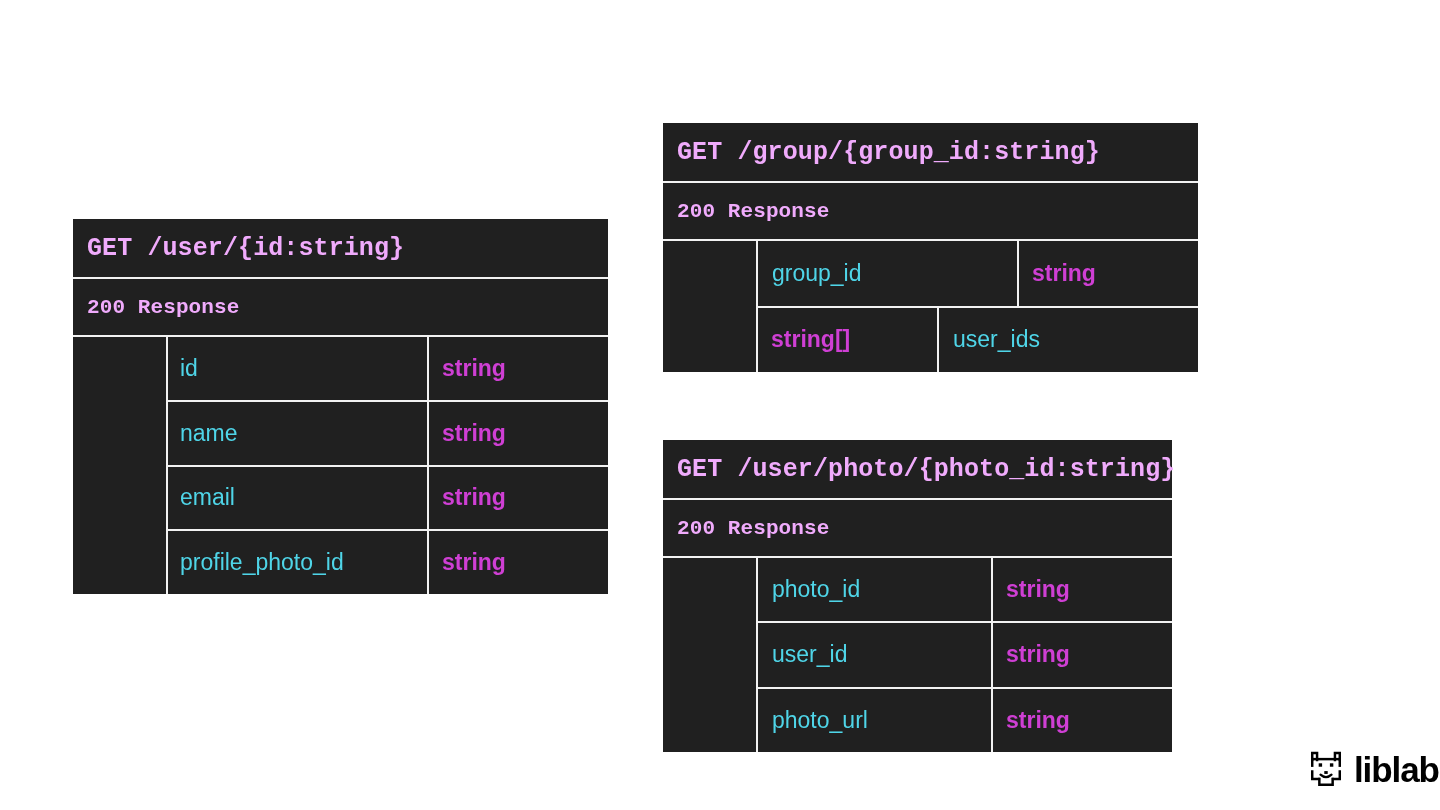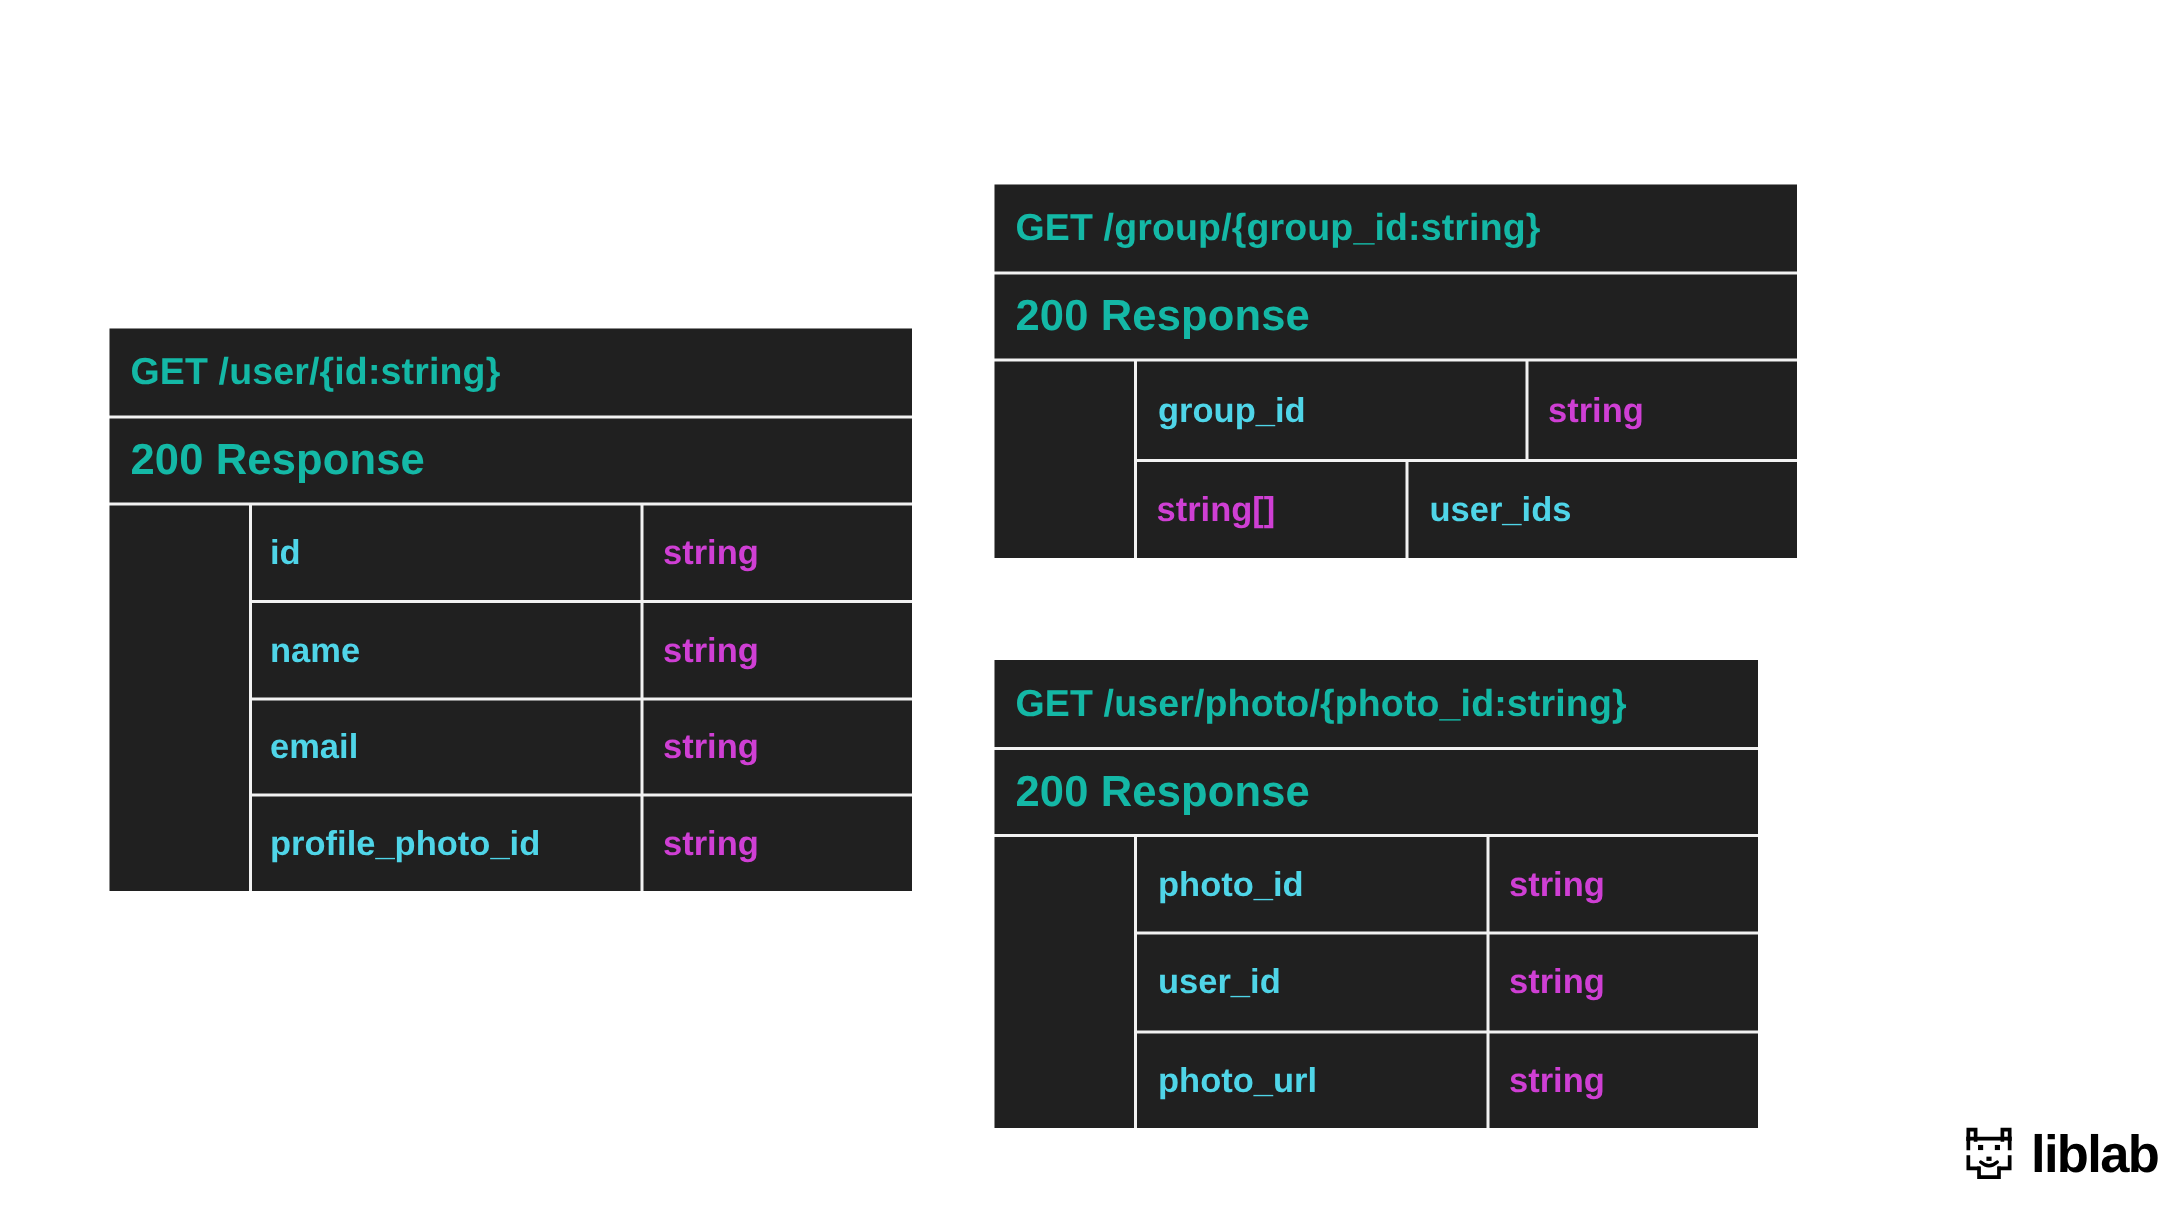--- a/index.html
+++ b/index.html
@@ -26,28 +26,29 @@
   }
 
   
   .band {
     background: #202020;
     display: flex;
     align-items: center;
     box-sizing: border-box;
   }
   .band-text {
-    color: #14b8a6;
+    color: #f0abfc;
     font-weight: bold;
     letter-spacing: 0.1px;
     white-space: nowrap;
+    font-family: Liberation Mono, monospace;
   }
 
   .method-band .band-text { font-size: 25px; }
-  .status-band .band-text { font-size: 29px; }
+  .status-band .band-text { font-size: 21px; }
 
   
   .body-wrap {
     display: flex;
     gap: 2px;
     flex: 1 1 auto;
   }
   .gutter {
     background: #202020;
     flex: 0 0 auto;
@@ -70,21 +71,21 @@
     box-sizing: border-box;
   }
   .cell-name {
     flex: 1 1 auto;
   }
   .cell-type {
     flex: 0 0 auto;
   }
   .field-name {
     color: #4fd5e8;
-    font-weight: bold;
+    font-weight: normal;
     font-size: 23px;
     white-space: nowrap;
   }
   .field-type {
     color: #cf3fd4;
     font-weight: bold;
     font-size: 23px;
     white-space: nowrap;
   }
 

